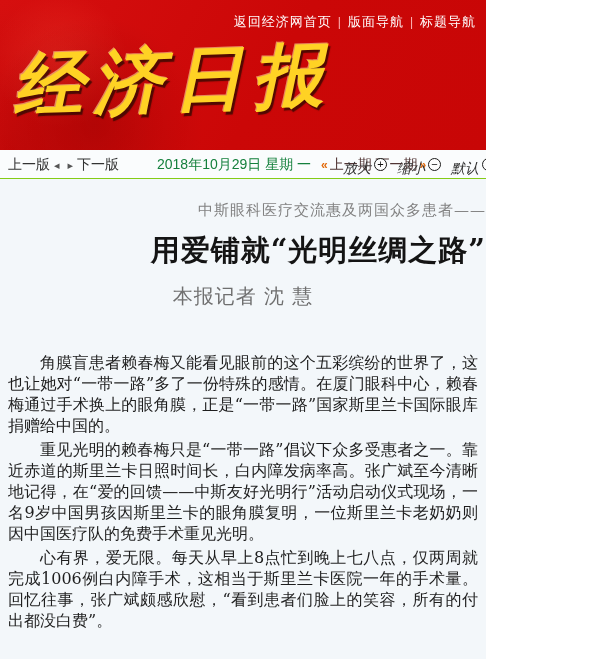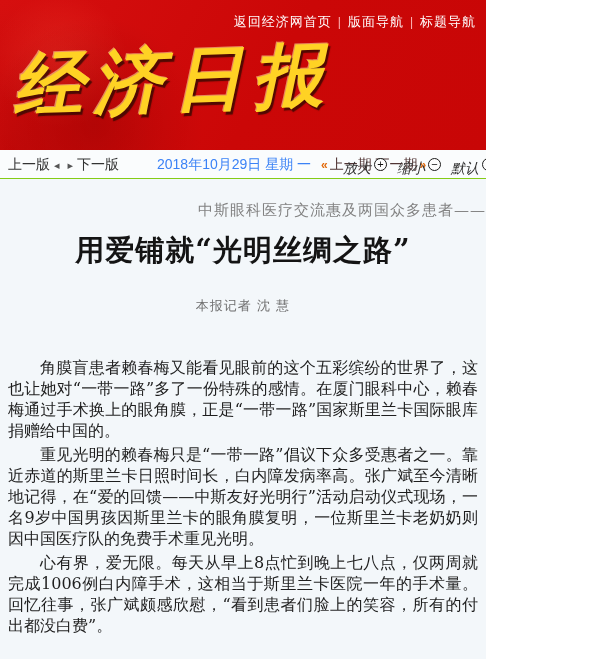--- a/index.html
+++ b/index.html
@@ -41,49 +41,49 @@
 
   
   .toolbar{
     position:relative; height:29px; background:#fafcfd;
     border-bottom:1px solid #84cc16; overflow:hidden;
     font-size:14px; color:#333; line-height:28px; white-space:nowrap;
   }
   .toolbar a{ color:#333; text-decoration:none; cursor:pointer; }
   .tb-left{ position:absolute; left:8px; top:0; }
   .tb-arrow{ color:#555; font-size:11px; margin:0 4px; cursor:pointer; }
-  .tb-date{ position:absolute; left:157px; top:0; color:#3b82f6; }
+  .tb-date{ position:absolute; left:157px; top:0; color:#15803d; }
   .tb-issue{ position:absolute; left:291px; top:0; color:#503434;padding-left:28px; }
   .tb-issue a{ color:#503434; }
   .chev{ color:#e2690a; font-size:12px; font-weight:bold; margin:0 2px; cursor:pointer; }
   .tb-right{ position:absolute; right:-9px; top:0; display:flex; align-items:center; height:28px; }
   .tb-right .lbl{ margin:8px 3px 0 10px; cursor:pointer;font-style:italic; }
   .icon-circle{
     display:inline-flex; width:13px; height:13px; border:1px solid #1c1c1c;
     border-radius:50%; align-items:center; justify-content:center;
     font-size:11px; line-height:1; color:#111; background:#fdfdfd; cursor:pointer;
     flex:0 0 auto;
   }
 
   
   .article{ background:#f3f7fa; height:480px; overflow:hidden; }
   .kicker{
     padding-top:22px; text-align:right;
     font-size:15px; color:#828282; letter-spacing:1px;
     font-family:"DejaVu Serif","Liberation Serif",serif;
   }
   .title{
-    margin-top:10px; text-align:center;
+    margin-top:10px; text-align:right;
     font-family:"DejaVu Serif","Liberation Serif",serif;
     font-size:29px; font-weight:bold; color:#141414; letter-spacing:1px;
     line-height:40px;
   }
   .byline{
-    margin-top:27px; text-align:center;
-    font-size:13px; color:#6f6f6f; letter-spacing:1px;
+    margin-top:13px; text-align:center;
+    font-size:20px; color:#6f6f6f; letter-spacing:1px;
     font-family:"DejaVu Serif","Liberation Serif",serif;
   }
   .article-body{
     margin-top:42px; padding:0 8px;
     font-family:"DejaVu Serif","Liberation Serif",serif;
     font-size:16px; line-height:21px; color:#1e1e1e;
     text-align:justify;
   }
   .article-body p{ text-indent:2em; margin:0 0 3px 0; }
 </style>

